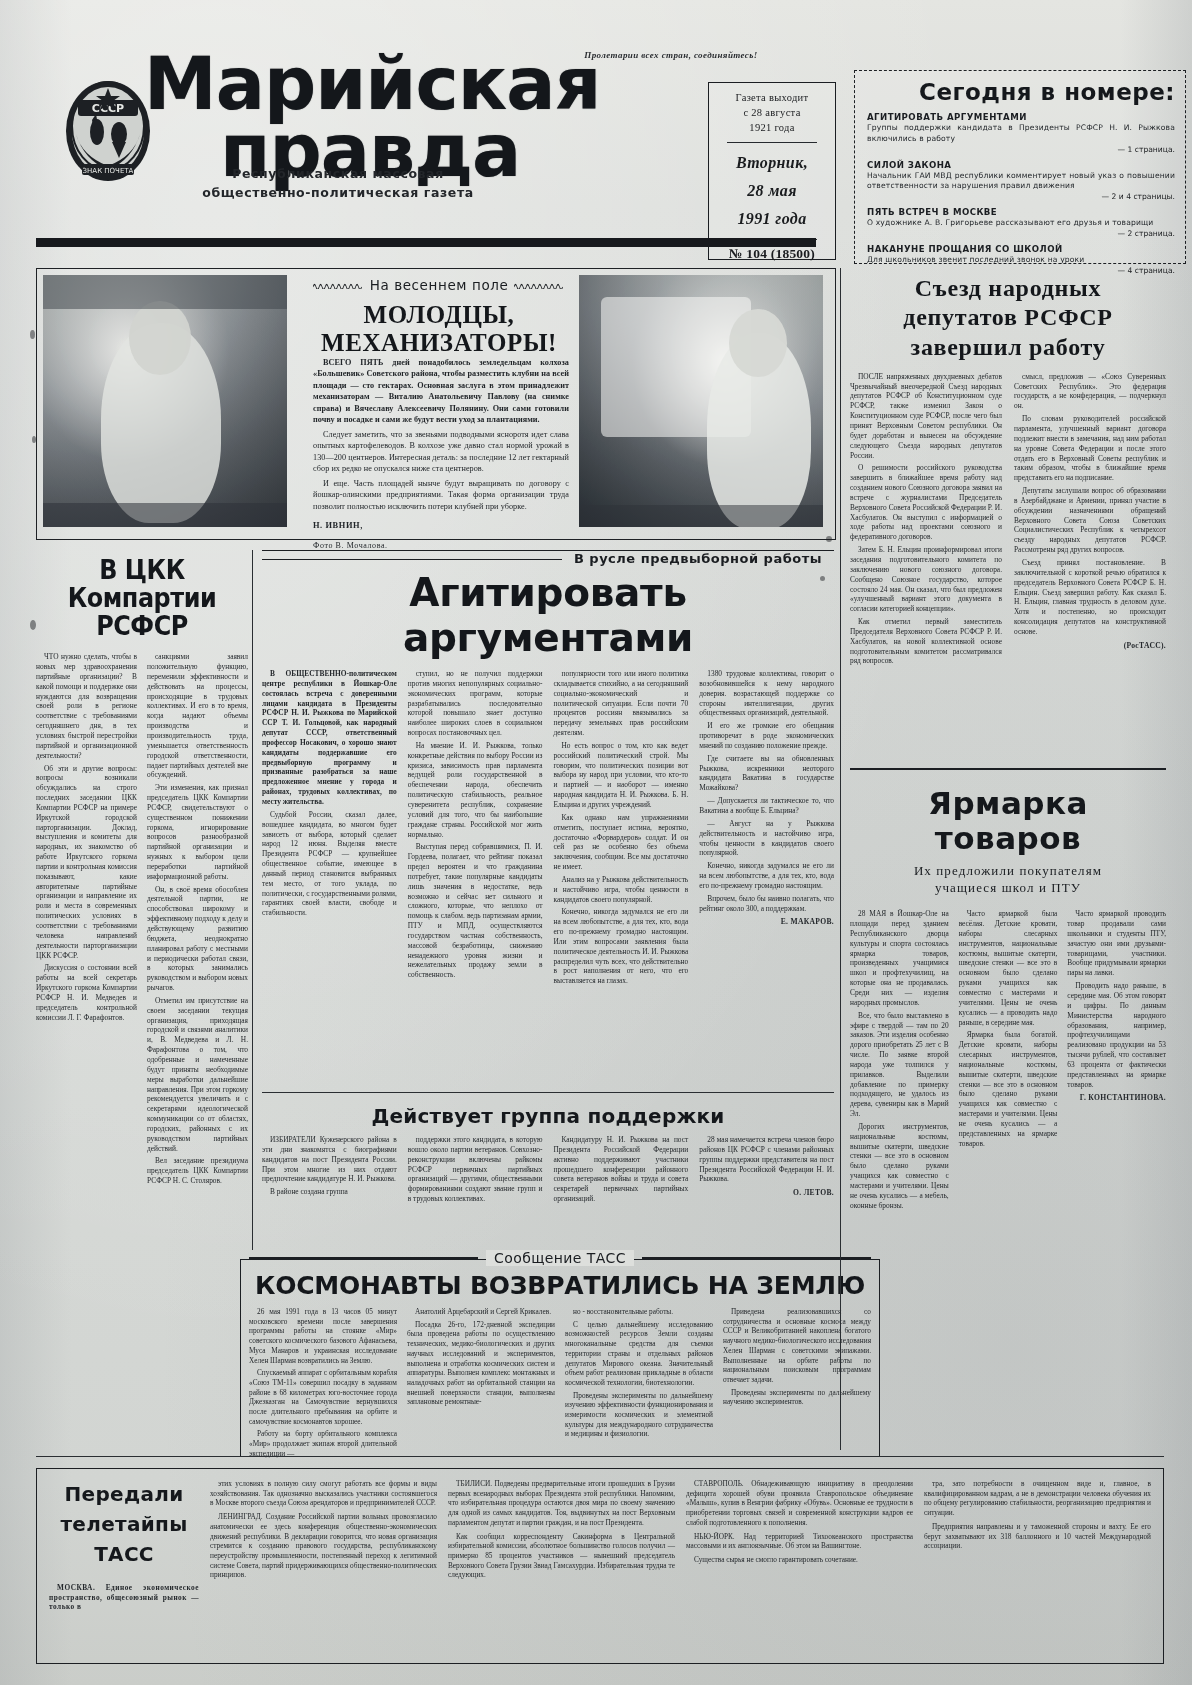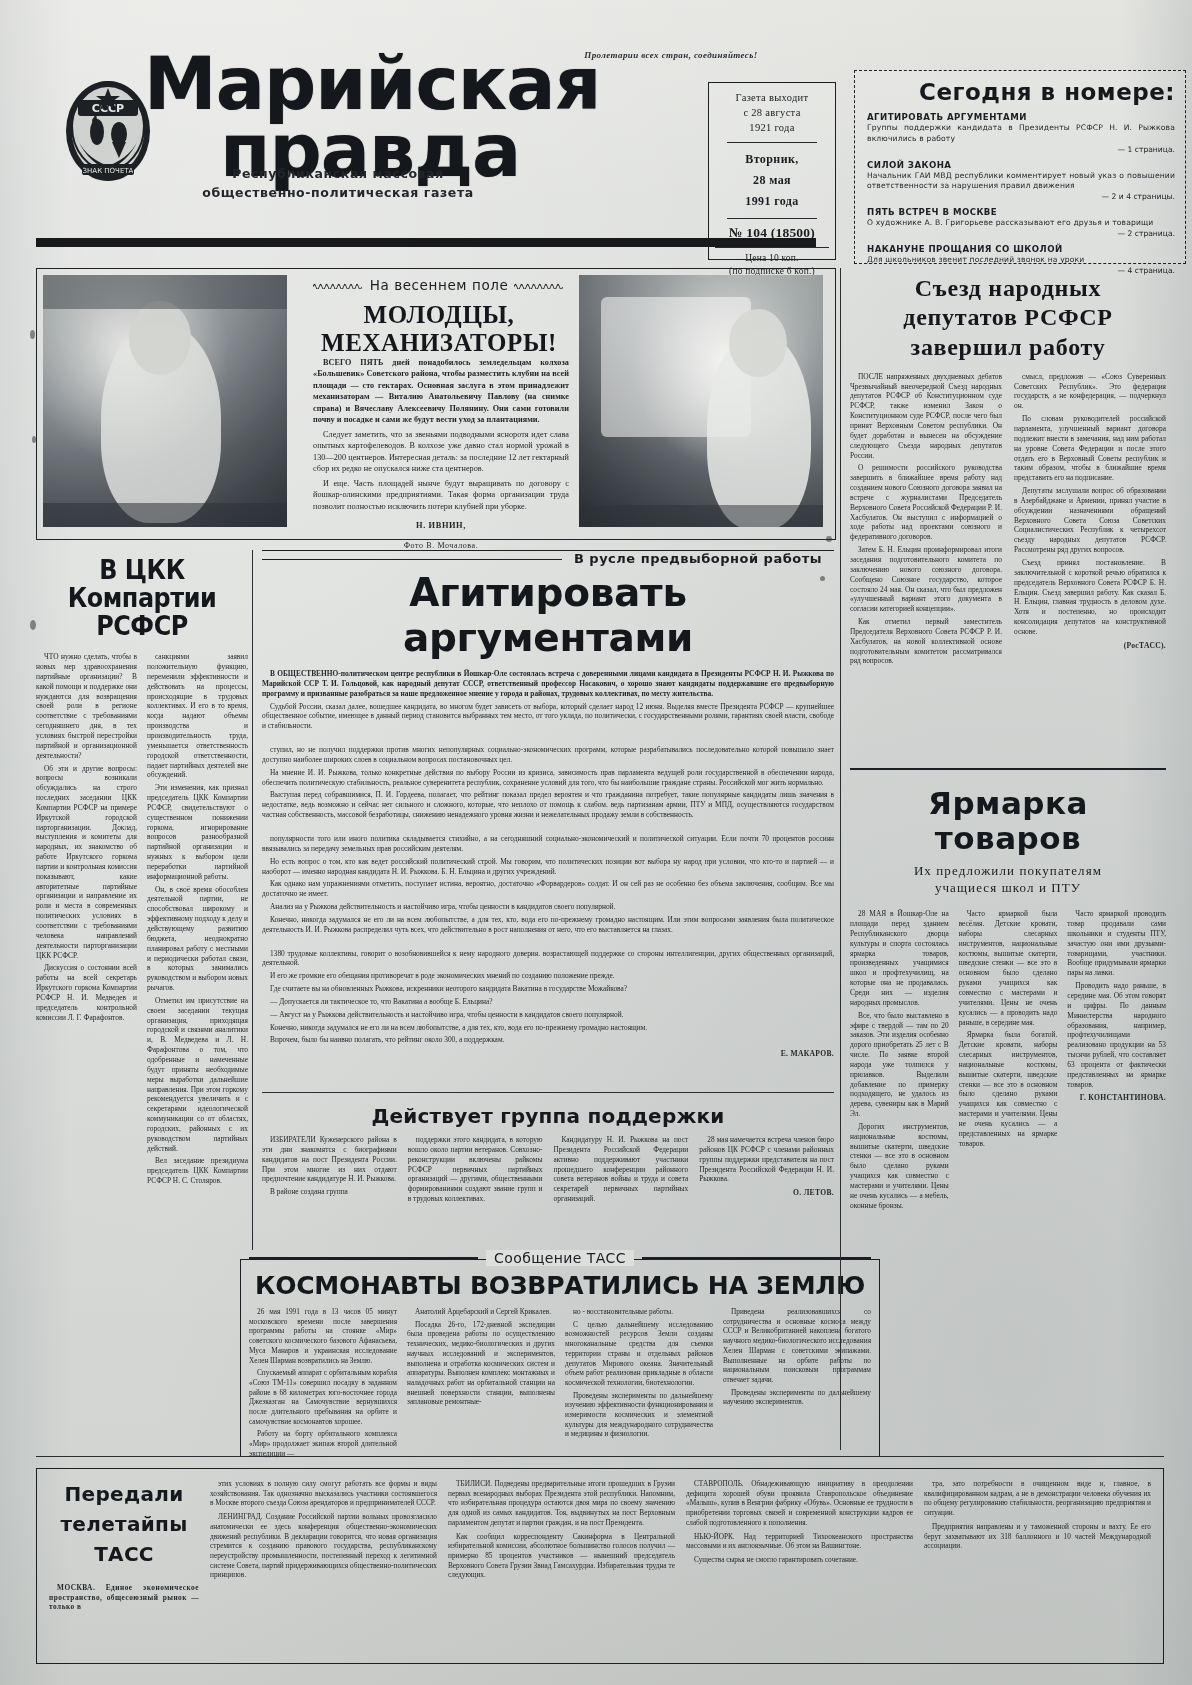--- a/index.html
+++ b/index.html
@@ -61,21 +61,21 @@
   }
 
   
   .datebox{
     position:absolute; left:672px; top:32px; width:128px; height:178px;
     border:1.6px solid #1b1e22; background:rgba(255,255,255,.12);
     text-align:center; padding:7px 4px 0;margin-top:8px;
   }
   .datebox .small{ font-size:10.5px; line-height:1.45; letter-spacing:.3px; }
   .datebox hr{ border:0; border-top:1px solid #262a2e; margin:6px 14px; }
-  .datebox .big{ font-size:12px; font-weight:bold; line-height:1.75; letter-spacing:.4px;}
+  .datebox .big{ font-size:16px; font-weight:bold; line-height:1.75; letter-spacing:.4px;font-style:italic;}
   .datebox .num{ font-size:13.5px; font-weight:bold; letter-spacing:.2px; }
   .datebox .price{ font-size:9.5px; line-height:1.4; letter-spacing:.2px; }
   .datebox .priceline{ border-top:1px solid #262a2e; margin:6px 2px 4px; padding-top:4px;}
 
   
   .todaybox{
     position:absolute; left:818px; top:28px; width:332px; height:194px;
     border:1.5px dashed #1c1f23; padding:8px 10px 4px 12px;
     background:rgba(255,255,255,.1);
   }
@@ -132,21 +132,21 @@
     font-size:25px; font-weight:bold; letter-spacing:.6px;
     line-height:1.12; margin-top:8px; color:#14171b;
   }
   .artbody{
     position:absolute; left:276px; top:88px; width:256px;
     font-size:8.2px; line-height:1.4; text-align:justify; color:#22262a;
     letter-spacing:.05px;
   }
   .artbody p{ margin:0 0 3px 0; text-indent:10px; }
   .artbody .lead{ font-weight:bold; }
-  .sig{ text-align:center; font-weight:bold; font-size:8.4px; letter-spacing:.6px; margin-top:8px;}
+  .sig{ text-align:left; font-weight:bold; font-size:8.4px; letter-spacing:.6px; margin-top:8px;}
   .sig.small{ font-weight:normal; font-size:8px; }
 
   
   .congress{
     position:absolute; left:836px; top:258px; width:316px;
   }
   .congress h1{
     margin:0; text-align:center;
     font-family:"Liberation Serif", serif;
     font-size:24px; font-weight:bold; line-height:1.22; letter-spacing:.7px;
@@ -192,21 +192,21 @@
   .agit .kickline{ flex:1; height:1px; background:#1b1e22; }
   .agit .kicklabel{
     font-family:"DejaVu Sans", sans-serif; font-size:13px; letter-spacing:.5px; color:#1a1d21;
     padding:0 4px 2px;
   }
   .agit h1{
     margin:2px 0 0 0; text-align:center;
     font-family:"DejaVu Sans", sans-serif;
     font-weight:bold; font-size:39px; letter-spacing:-.3px; color:#14171b;
   }
-  .agit-cols{ display:flex; gap:11px; margin-top:9px;flex-direction:column; }
+  .agit-cols{ display:flex; gap:11px; margin-top:9px; }
   .agit-cols .c{ flex:1; font-size:7.4px; line-height:1.33; text-align:justify; color:#24282c; }
   .agit-cols .c p{ margin:0 0 3px 0; text-indent:8px; }
   .agit-cols .c .lead{ font-weight:bold; }
 
   .support{ position:absolute; left:248px; top:1088px; width:572px; }
   .support h2{
     margin:0; text-align:center;
     font-family:"DejaVu Sans", sans-serif;
     font-weight:bold; font-size:20px; letter-spacing:.2px; color:#15181c;
   }

